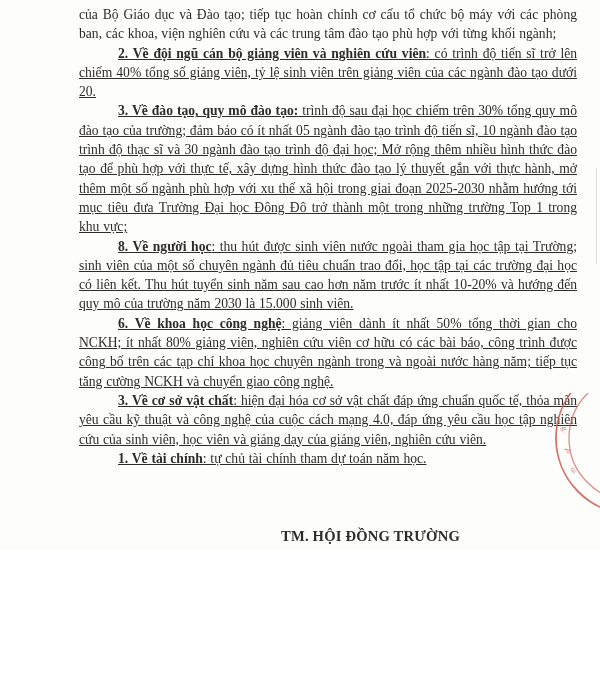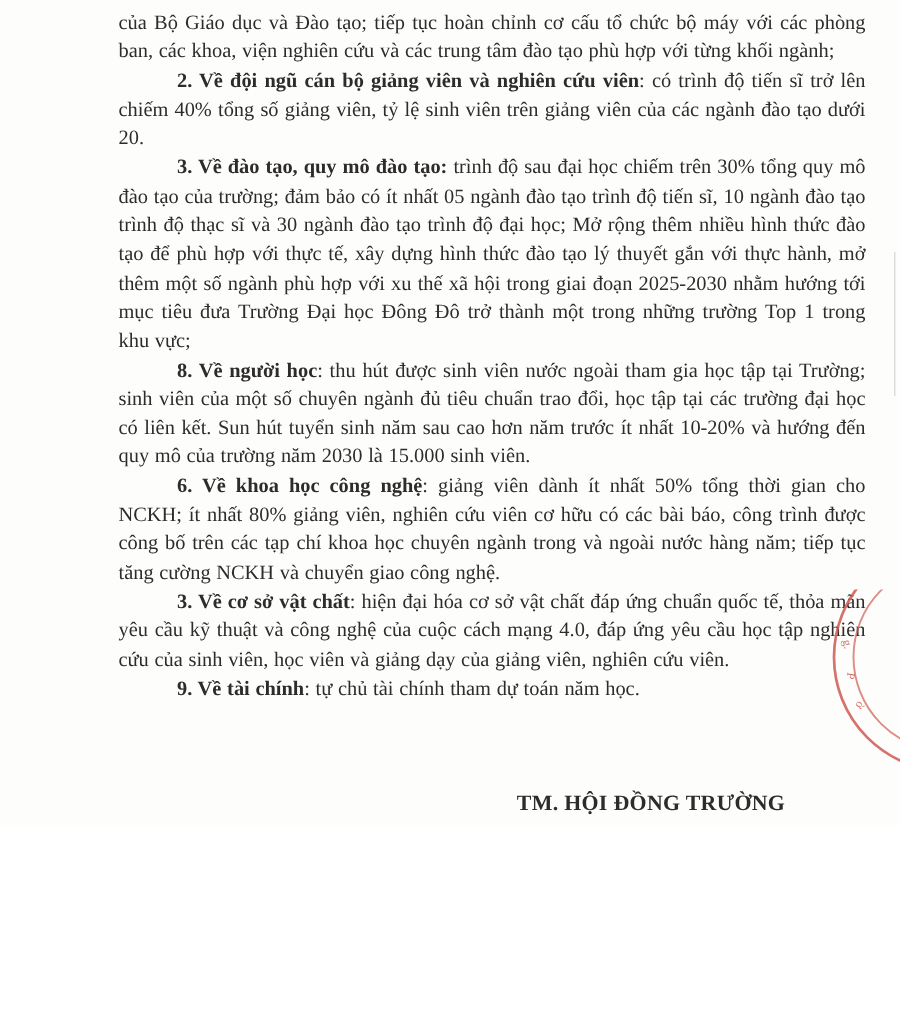--- a/index.html
+++ b/index.html
@@ -10,25 +10,25 @@
     overflow:hidden;
     font-family:"Liberation Serif","DejaVu Serif",serif;
     color:#2e2c2a;
   }
   .body-text{
     position:absolute;left:79px;top:5px;width:498px;
     font-size:13.6px;line-height:19.3px;text-align:justify;
     word-spacing:0.4px;
   }
   .body-text p{margin:0;}
-  .body-text p.indent{text-indent:39px;}
+  .body-text p.indent{text-indent:39px;text-decoration:underline;}
   .body-text b{font-weight:bold;}
   .closing{
-    position:absolute;left:304px;top:525px;width:260px;
-    text-align:center;line-height:23px;
+    position:absolute;left:281px;top:525px;width:260px;
+    line-height:23px;
   }
   .closing .authority{font-weight:bold;font-size:14.6px;letter-spacing:0.2px;}
   .closing .title{font-weight:bold;font-size:15px;letter-spacing:0.4px;}
   .signer{
     position:absolute;left:304px;top:641px;width:240px;
     text-align:center;font-weight:bold;font-size:15px;
   }
   .stamp{position:absolute;left:283px;top:548px;opacity:0.9;}
   .sig-ink{position:absolute;left:278px;top:568px;}
   .edge-stamp{position:absolute;left:548px;top:393px;opacity:0.85;}
@@ -39,24 +39,24 @@
 </style>
 </head>
 <body>
 
 <div class="page">
 
   <div class="body-text" id="body-text">
       <p class=""><span>của Bộ Giáo dục và Đào tạo; tiếp tục hoàn chỉnh cơ cấu tổ chức bộ máy với các phòng ban, các khoa, viện nghiên cứu và các trung tâm đào tạo phù hợp với từng khối ngành;</span></p>
       <p class="indent"><b>2. Về đội ngũ cán bộ giảng viên và nghiên cứu viên</b><span>: có trình độ tiến sĩ trở lên chiếm 40% tổng số giảng viên, tỷ lệ sinh viên trên giảng viên của các ngành đào tạo dưới 20.</span></p>
       <p class="indent"><b>3. Về đào tạo, quy mô đào tạo:</b><span> trình độ sau đại học chiếm trên 30% tổng quy mô đào tạo của trường; đảm bảo có ít nhất 05 ngành đào tạo trình độ tiến sĩ, 10 ngành đào tạo trình độ thạc sĩ và 30 ngành đào tạo trình độ đại học; Mở rộng thêm nhiều hình thức đào tạo để phù hợp với thực tế, xây dựng hình thức đào tạo lý thuyết gắn với thực hành, mở thêm một số ngành phù hợp với xu thế xã hội trong giai đoạn 2025-2030 nhằm hướng tới mục tiêu đưa Trường Đại học Đông Đô trở thành một trong những trường Top 1 trong khu vực;</span></p>
-      <p class="indent"><b>8. Về người học</b><span>: thu hút được sinh viên nước ngoài tham gia học tập tại Trường; sinh viên của một số chuyên ngành đủ tiêu chuẩn trao đổi, học tập tại các trường đại học có liên kết. Sun hút tuyển sinh năm sau cao hơn năm trước ít nhất 10-20% và hướng đến quy mô của trường năm 2030 là 15.000 sinh viên.</span></p>
+      <p class="indent"><b>8. Về người học</b><span>: thu hút được sinh viên nước ngoài tham gia học tập tại Trường; sinh viên của một số chuyên ngành đủ tiêu chuẩn trao đổi, học tập tại các trường đại học có liên kết. Thu hút tuyển sinh năm sau cao hơn năm trước ít nhất 10-20% và hướng đến quy mô của trường năm 2030 là 15.000 sinh viên.</span></p>
       <p class="indent"><b>6. Về khoa học công nghệ</b><span>: giảng viên dành ít nhất 50% tổng thời gian cho NCKH; ít nhất 80% giảng viên, nghiên cứu viên cơ hữu có các bài báo, công trình được công bố trên các tạp chí khoa học chuyên ngành trong và ngoài nước hàng năm; tiếp tục tăng cường NCKH và chuyển giao công nghệ.</span></p>
       <p class="indent"><b>3. Về cơ sở vật chất</b><span>: hiện đại hóa cơ sở vật chất đáp ứng chuẩn quốc tế, thỏa mãn yêu cầu kỹ thuật và công nghệ của cuộc cách mạng 4.0, đáp ứng yêu cầu học tập nghiên cứu của sinh viên, học viên và giảng dạy của giảng viên, nghiên cứu viên.</span></p>
-      <p class="indent"><b>9. Về tài chính</b><span>: tự chủ tài chính tham dự toán năm học.</span></p>
+      <p class="indent"><b>1. Về tài chính</b><span>: tự chủ tài chính tham dự toán năm học.</span></p>
     </div>
 
   <div class="closing">
     <div class="authority">TM. HỘI ĐỒNG TRƯỜNG</div>
     <div class="title">CHỦ TỊCH</div>
   </div>
 
   <svg class="stamp" width="119" height="119" viewBox="-60 -60 120 120">
     <g transform="rotate(-5)" fill="none" stroke="#d6483f">
       <circle cx="0" cy="0" r="53" stroke-width="2.6"></circle>

